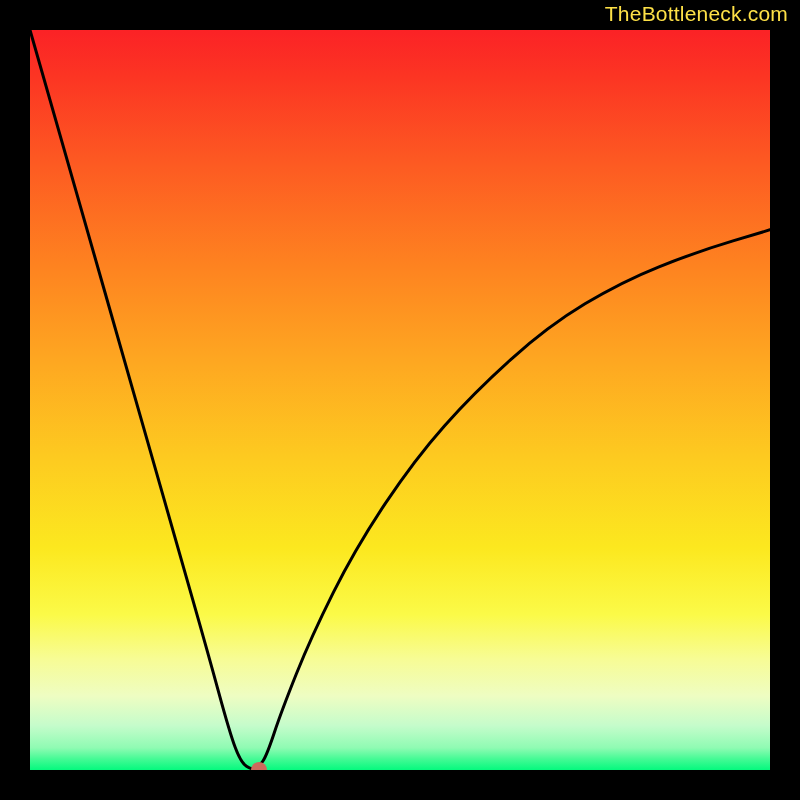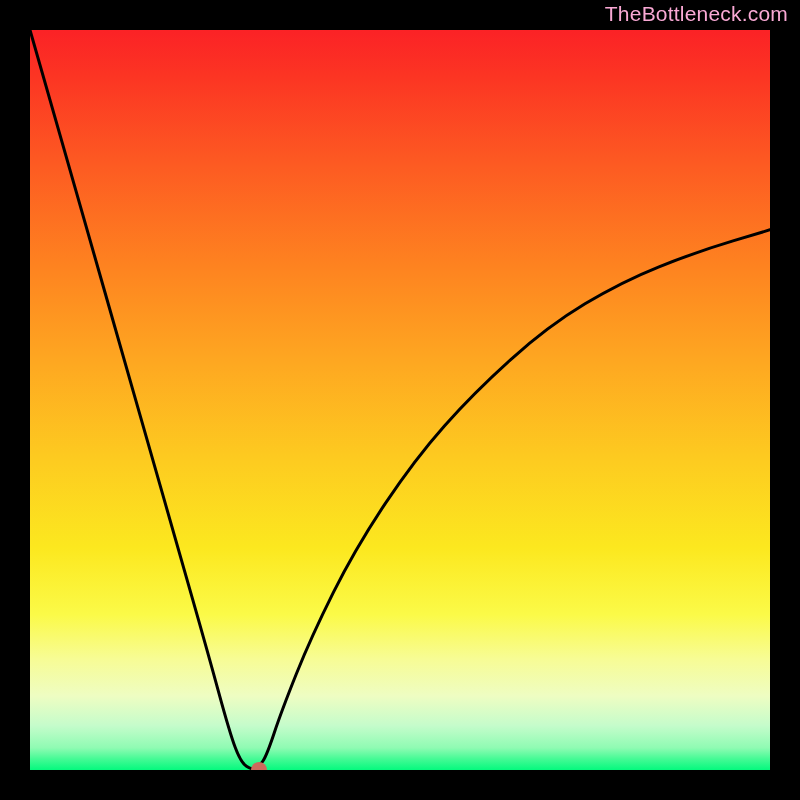--- a/index.html
+++ b/index.html
@@ -14,21 +14,21 @@
   .frame {
     position: relative;
     width: 800px;
     height: 800px;
     background: #000;
   }
   .watermark {
     position: absolute;
     top: 2px;
     right: 12px;
-    color: #f9a8d4;
+    color: #fde047;
     font-size: 21px;
     font-weight: 500;
     letter-spacing: 0.2px;
     z-index: 5;
     user-select: none;
   }
   .plot-area {
     position: absolute;
     left: 30px;
     top: 30px;

